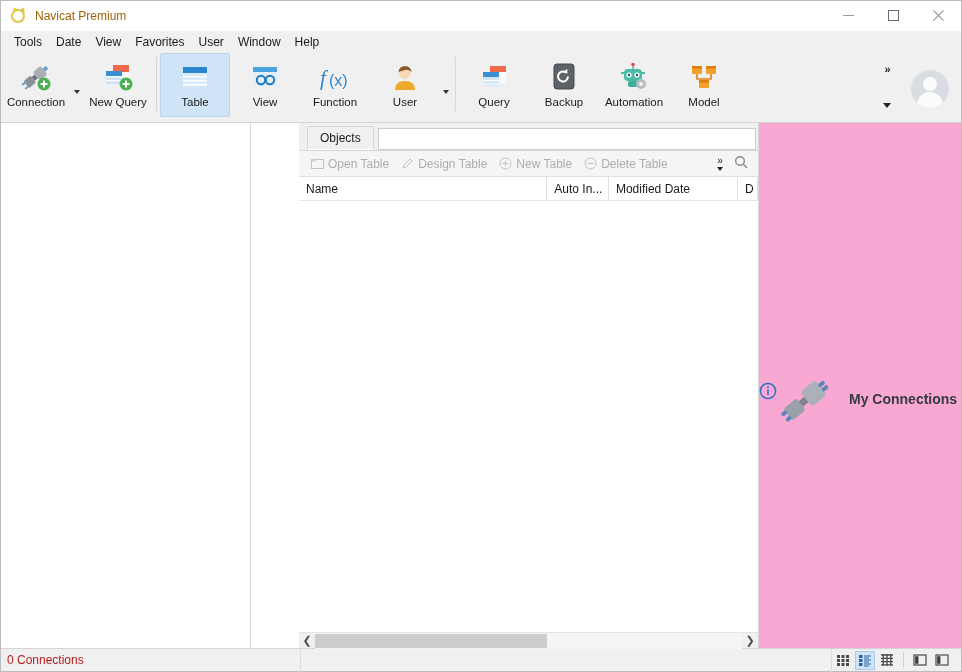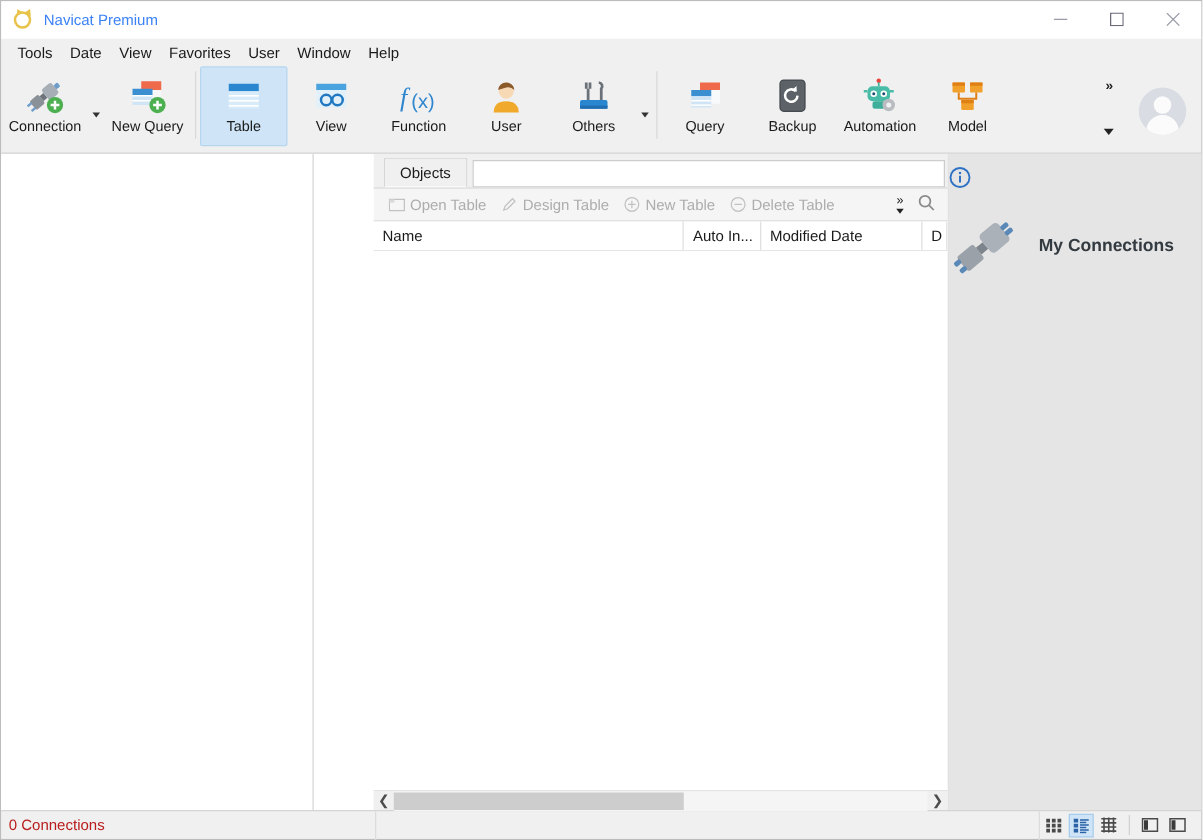--- a/index.html
+++ b/index.html
@@ -36,21 +36,21 @@
   }
   .app-icon .ear {
     position: absolute; width: 0; height: 0;
     border-left: 3px solid transparent;
     border-right: 3px solid transparent;
     border-bottom: 5px solid #e8c34a;
   }
   .app-icon .ear.l { top: -1px; left: 1px; transform: rotate(-25deg); }
   .app-icon .ear.r { top: -1px; right: 1px; transform: rotate(25deg); }
   .title-text {
-    font-size: 12px; color: #3b82f6; flex: 1 1 auto;
+    font-size: 12px; color: #a16207; flex: 1 1 auto;
     white-space: nowrap; overflow: hidden;
   }
   .win-btns { display: flex; height: 30px; }
   .win-btn {
     width: 45px; height: 30px;
     display: flex; align-items: center; justify-content: center;
     color: #7a7a8c;
   }
   .win-btn svg { display: block; }
 
@@ -226,22 +226,22 @@
     color: #4d4d4d; font-size: 11px; background: #f0f0f0;
   }
   .hs-track { flex: 1 1 auto; height: 16px; background: #f5f5f5; position: relative; }
   .hs-thumb {
     position: absolute; left: 0; top: 1px; height: 14px;
     width: 232px; background: #cdcdcd;
   }
 
   
   .conn-pane {
-    flex: 1 1 auto; background: #e5e5e5;
-    display: flex; flex-direction: column; 
+    flex: 1 1 auto; background: #f9a8d4;
+    display: flex; flex-direction: row; align-items: center;
     padding-top: 10px; min-width: 0;
   }
   .info-icon { width: 18px; height: 18px; color: #2f72c4; }
   .conn-row {
     display: flex; align-items: center; gap: 14px;
     margin-top: 16px; padding-right: 20px;
   }
   .plug-ico { width: 58px; height: 58px; flex: 0 0 58px; }
   .conn-title {
     font-size: 14px; font-weight: bold; color: #333a40; white-space: nowrap;
@@ -396,31 +396,20 @@
         <svg width="26" height="28" viewBox="0 0 26 28">
           <path d="M7 9 a6 6 0 0 1 12 0 v1 a6 6 0 0 1 -12 0 z" fill="#f7d9b5"></path>
           <path d="M6.5 9 a6.5 6 0 0 1 13 0 q-3 -3 -6.5 -2 q-3.5 1 -6.5 2 z" fill="#8a5a2b"></path>
           <path d="M3 27 q0 -9 10 -9 q10 0 10 9 z" fill="#f0a92b"></path>
         </svg>
       </div>
       <div class="lbl">User</div>
     </div>
 
     <div class="tb-group">
-      <div class="tb-btn">
-        <div class="ico">
-          <svg width="30" height="30" viewBox="0 0 30 30">
-            <path d="M9 4 v5 M12 4 v5 M10.5 9 v9" stroke="#6b7179" stroke-width="2.2" fill="none"></path>
-            <path d="M19 4 a3 3 0 0 1 2 5 v9" stroke="#6b7179" stroke-width="2.2" fill="none"></path>
-            <rect x="4" y="18" width="22" height="7" rx="1.5" fill="#2b86d0"></rect>
-            <rect x="4" y="22.5" width="22" height="2.5" fill="#1f6eb0"></rect>
-          </svg>
-        </div>
-        <div class="lbl">Others</div>
-      </div>
       <div class="tb-arrow">
           <div class="caret"></div>
         </div>
     </div>
 
     <div class="tb-sep"></div>
 
     <div class="tb-btn">
       <div class="ico">
         <svg width="30" height="28" viewBox="0 0 30 28">

